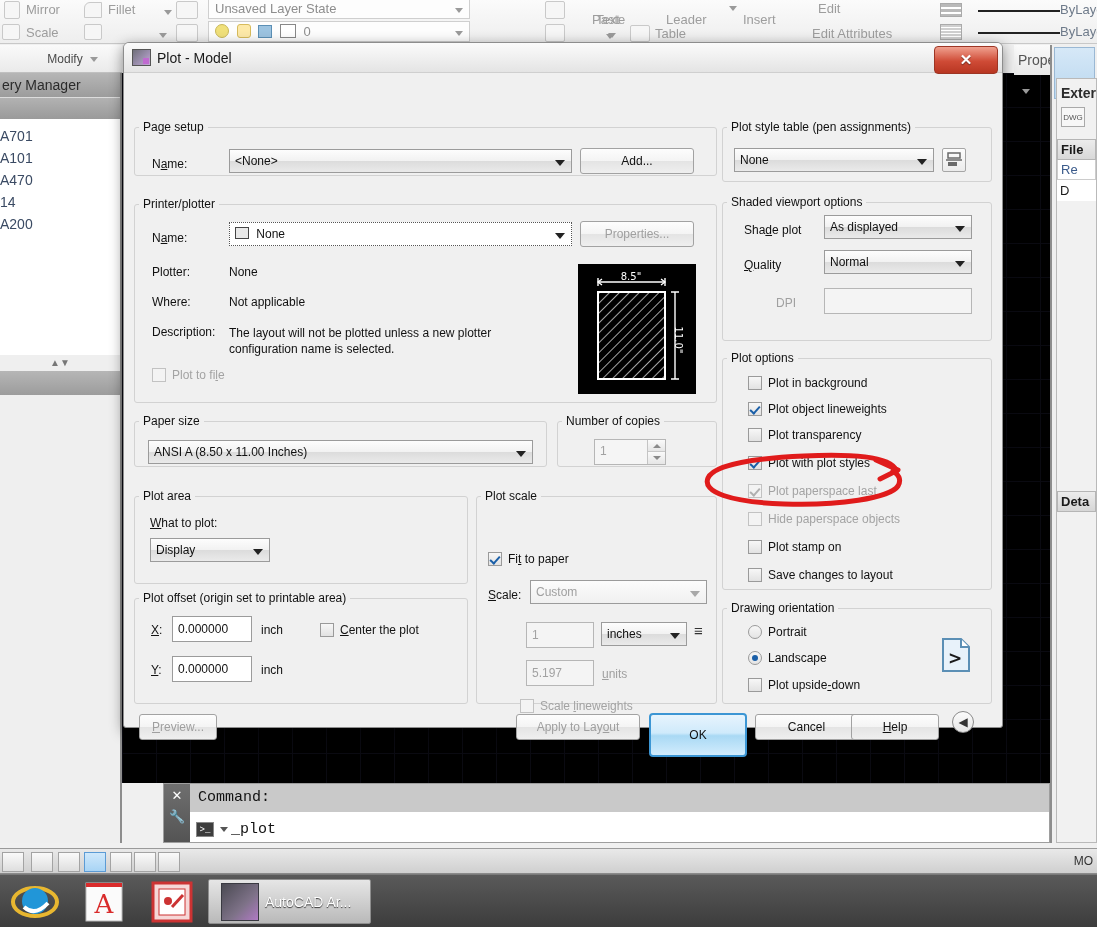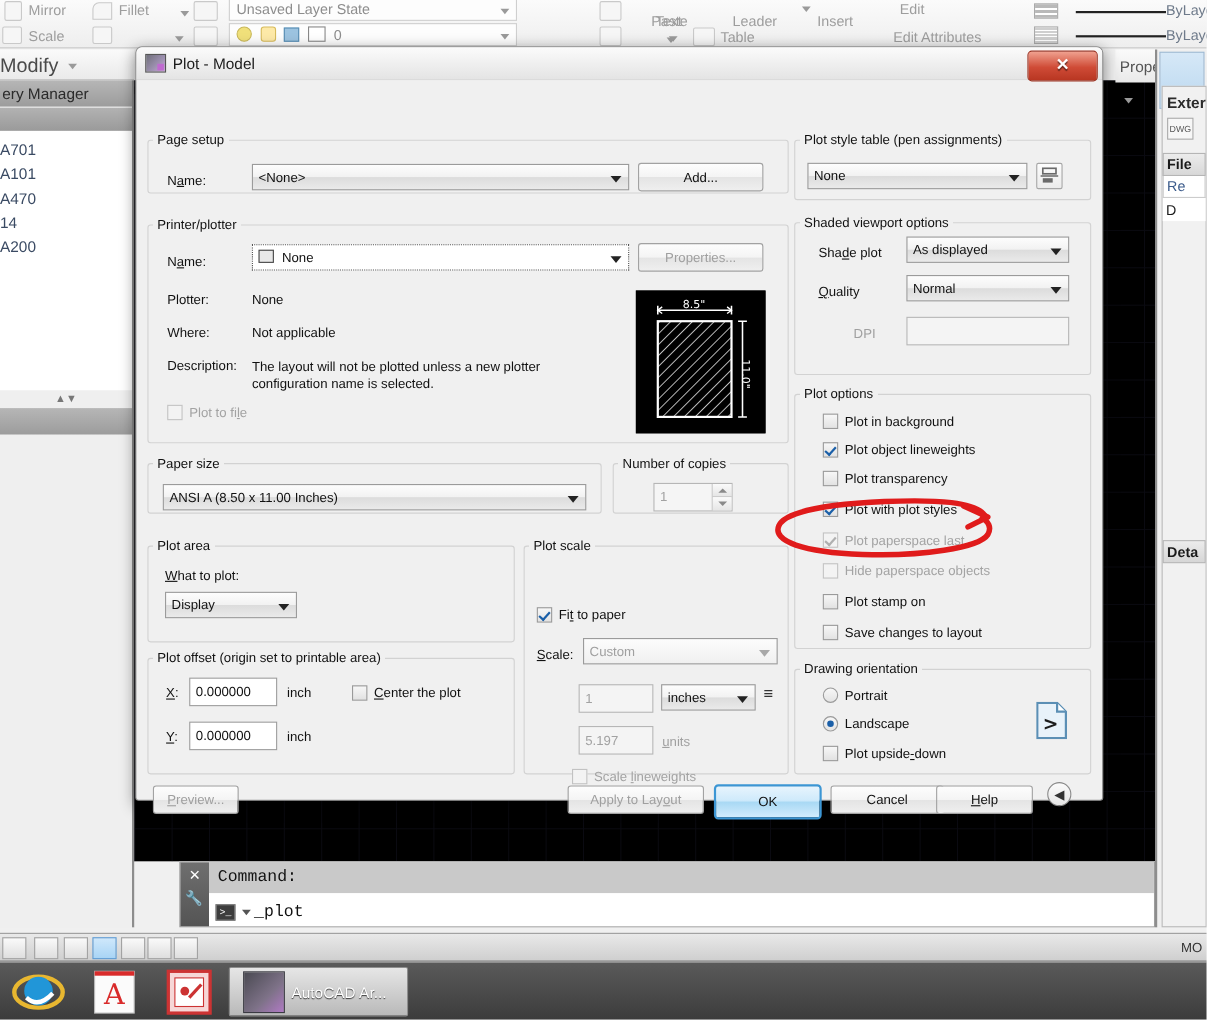--- a/index.html
+++ b/index.html
@@ -30,21 +30,21 @@
   .layerbox {
     position:absolute; border:1px solid #cfcfcf; background:#fdfdfd;
     color:#8d8d8d; font-size:13px; padding:2px 6px;
   }
   .bylayer-row { position:absolute; font-size:13px; color:#6e7a8a; }
   .bylayer-line { position:absolute; height:2px; background:#222; }
 
   .modifybar {
     position:absolute; left:0; top:45px; width:122px; height:28px;
     background:linear-gradient(#fafafa,#eaeaea); border-bottom:1px solid #c0c0c0;
-    padding-right:24px; line-height:28px; font-size:18px; color:#4a4a4a;
+    text-align:right; padding-right:24px; line-height:28px; font-size:12px; color:#4a4a4a;
   }
   .palette-left {
     position:absolute; left:0; top:73px; width:122px; height:770px;
     background:#efefef; border-right:2px solid #8d8d8d;
   }
   .palette-title {
     height:24px; background:linear-gradient(#b6b6b6,#9c9c9c);
     line-height:24px; font-size:14px; color:#2b2b2b; padding-left:2px; white-space:nowrap;
   }
   .palette-sub { height:22px; background:linear-gradient(#b2b2b2,#9a9a9a); border-top:1px solid #dcdcdc;}
@@ -602,21 +602,21 @@
     <div class="orient-icon" style="left:818px;top:564px;">
       <svg width="28" height="34" viewBox="0 0 28 34">
         <path d="M1 1 H19 L27 9 V33 H1 Z" fill="#e8f2fa" stroke="#5b8fb5" stroke-width="2"></path>
         <path d="M19 1 V9 H27" fill="#fff" stroke="#5b8fb5" stroke-width="2"></path>
         <text x="13" y="26" font-size="17" font-weight="bold" text-anchor="middle" fill="#1b1b1b" font-family="DejaVu Sans, sans-serif">&gt;</text>
       </svg>
     </div>
 
     <button class="btn disabled" style="left:15px;top:640px;width:78px;"><u class="mn">P</u>review...</button>
     <button class="btn disabled" style="left:392px;top:640px;width:124px;">Apply to Lay<u class="mn">o</u>ut</button>
-    <button class="btn primary" style="left:525px;top:639px;width:98px;height:32px;">OK</button>
+    <button class="btn primary" style="left:525px;top:639px;width:98px;height:44px;">OK</button>
     <button class="btn" style="left:631px;top:640px;width:103px;">Cancel</button>
     <button class="btn" style="left:727px;top:640px;width:88px;"><u class="mn">H</u>elp</button>
     <div class="more-btn" style="left:828px;top:637px;">◀</div>
 
   </div>
 </div>
 
 <div class="annot">
   <svg width="220" height="62" viewBox="0 0 220 62">
     <path d="M196 18 C190 4 150 2 104 4 C58 6 14 12 8 26 C2 40 30 50 84 52 C138 54 190 46 198 34 C202 27 198 22 193 19" fill="none" stroke="#e01b1b" stroke-width="5" stroke-linecap="round"></path>

